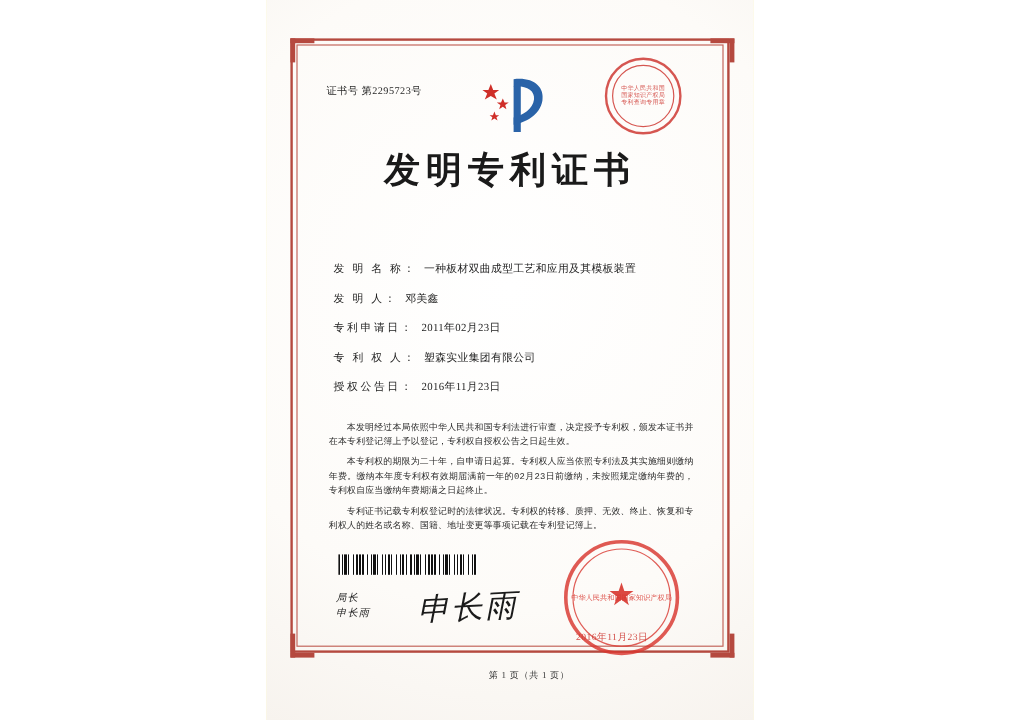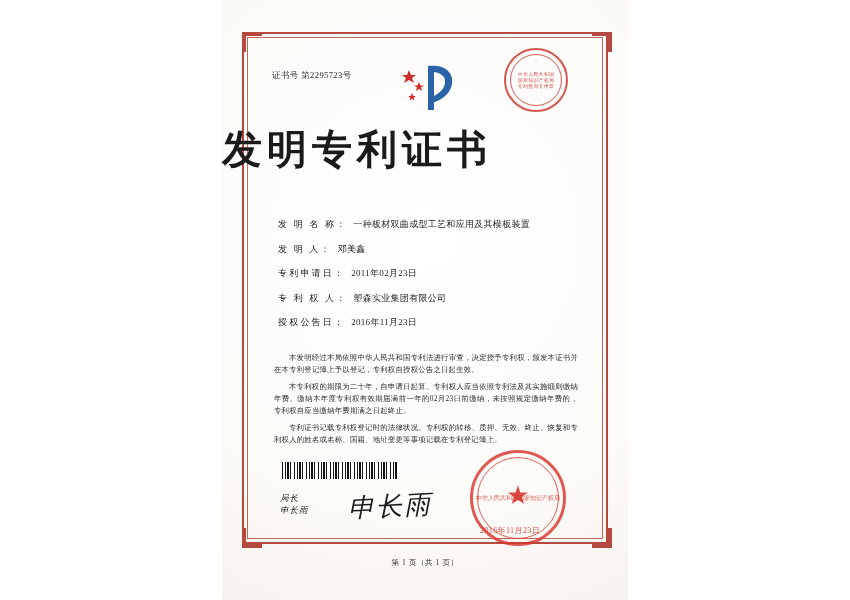--- a/index.html
+++ b/index.html
@@ -128,21 +128,22 @@
     box-sizing: border-box;
     font-family: "DejaVu Sans", sans-serif;
   }
 
   
   .cert-title {
     position: absolute;
     left: 0;
     top: 122px;
     width: 406px;
-    font-size: 40px;
+    text-align: center;
+    font-size: 30px;
     font-weight: bold;
     color: #1a1a1a;
     letter-spacing: 5px;
     font-family: "DejaVu Serif", serif;
   }
 
   
   .fields {
     position: absolute;
     left: 56px;
@@ -175,20 +176,21 @@
     width: 304px;
     font-size: 7.4px;
     line-height: 1.62;
     color: #2b2b2b;
     text-align: justify;
     letter-spacing: 0.2px;
   }
   .body-text p {
     margin: 0 0 5px 0;
     text-indent: 15px;
+    font-family: Liberation Mono, monospace;
   }
 
   
   .barcode {
     position: absolute;
     left: 60px;
     top: 462px;
     width: 116px;
     height: 17px;
     background:
@@ -282,20 +284,21 @@
   
   .page-mark {
     position: absolute;
     left: 0;
     top: 558px;
     width: 406px;
     text-align: center;
     font-size: 7.5px;
     color: #333;
     letter-spacing: 0.6px;
+    padding-left: 16px;
   }
 </style>
 </head>
 <body>
 
 <div class="page">
 
   <div class="side-band left"></div>
   <div class="side-band right"></div>
 

